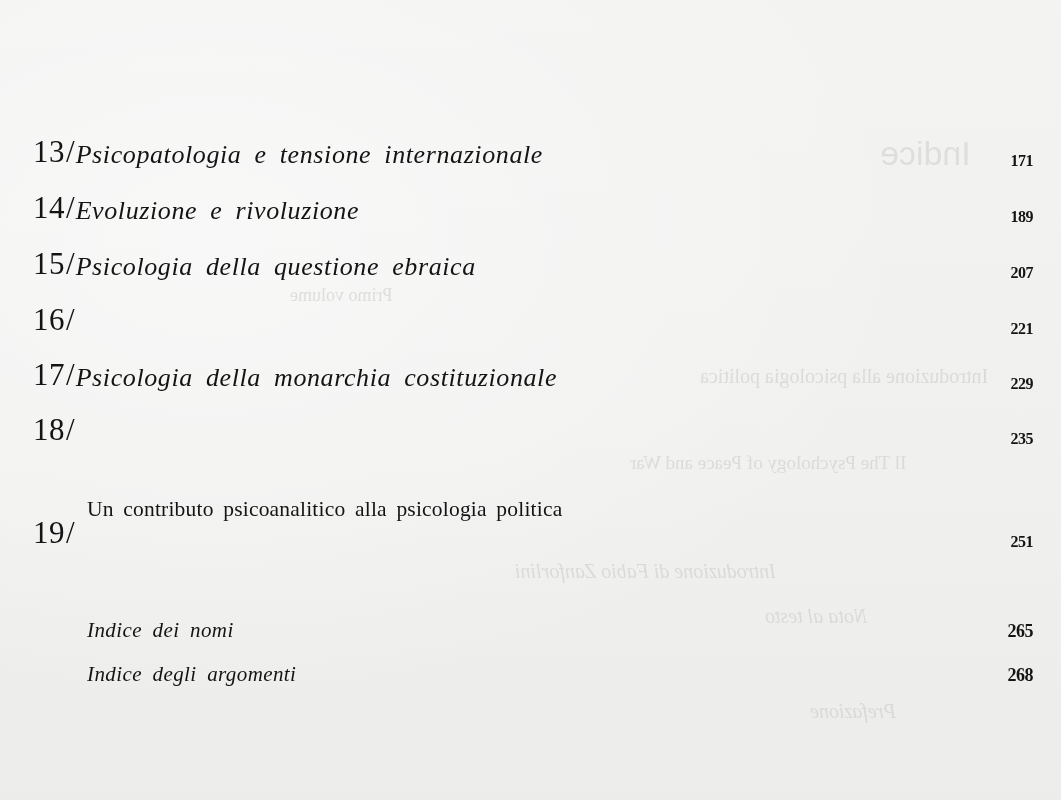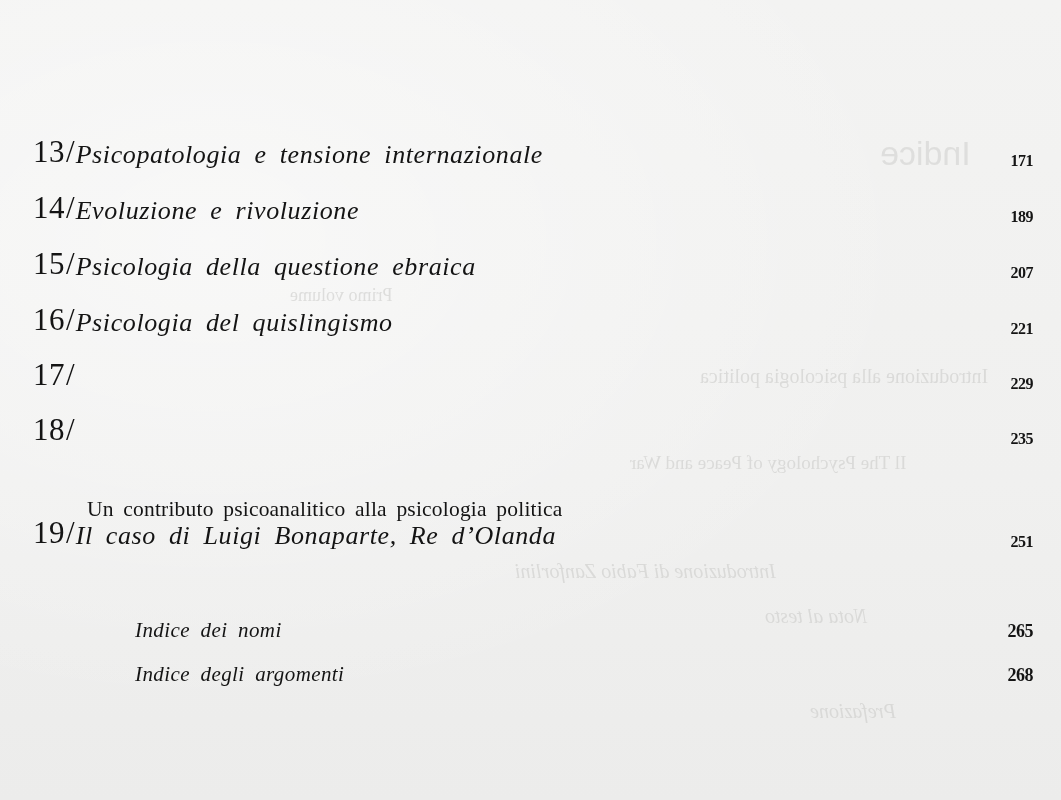--- a/index.html
+++ b/index.html
@@ -97,21 +97,20 @@
       right: 28px;
       display: flex;
       align-items: baseline;
       white-space: nowrap;
     }
     .appendix .title {
       font-size: 21px;
       font-style: italic;
       word-spacing: 5px;
       letter-spacing: 0.4px;
-      margin-left: 48px;
     }
     .appendix .page-no {
       margin-left: auto;
       font-size: 18px;
       font-weight: bold;
       letter-spacing: -0.5px;
     }
   </style>
 </head>
 <body>
@@ -145,42 +144,41 @@
     <div class="entry" style="top:246px;">
       <span class="num">15</span>
       <span class="slash">/</span>
       <span class="title">Psicologia della questione ebraica</span>
       <span class="page-no">207</span>
     </div>
 
     <div class="entry" style="top:302px;">
       <span class="num">16</span>
       <span class="slash">/</span>
-      <span class="title">Psicologia del quislingismo</span>
       <span class="page-no">221</span>
     </div>
 
     <div class="entry" style="top:357px;">
       <span class="num">17</span>
       <span class="slash">/</span>
+      <span class="title">Psicologia della monarchia costituzionale</span>
       <span class="page-no">229</span>
     </div>
 
     <div class="entry" style="top:412px;">
       <span class="num">18</span>
       <span class="slash">/</span>
       <span class="page-no">235</span>
     </div>
 
     <div class="subtitle">Un contributo psicoanalitico alla psicologia politica</div>
 
     <div class="entry" style="top:515px;">
       <span class="num">19</span>
       <span class="slash">/</span>
-      <span class="title">Il caso di Luigi Bonaparte, Re d’Olanda</span>
       <span class="page-no">251</span>
     </div>
 
     <div class="appendix" style="top:618px;">
       <span class="title">Indice dei nomi</span>
       <span class="page-no">265</span>
     </div>
 
     <div class="appendix" style="top:662px;">
       <span class="title">Indice degli argomenti</span>

